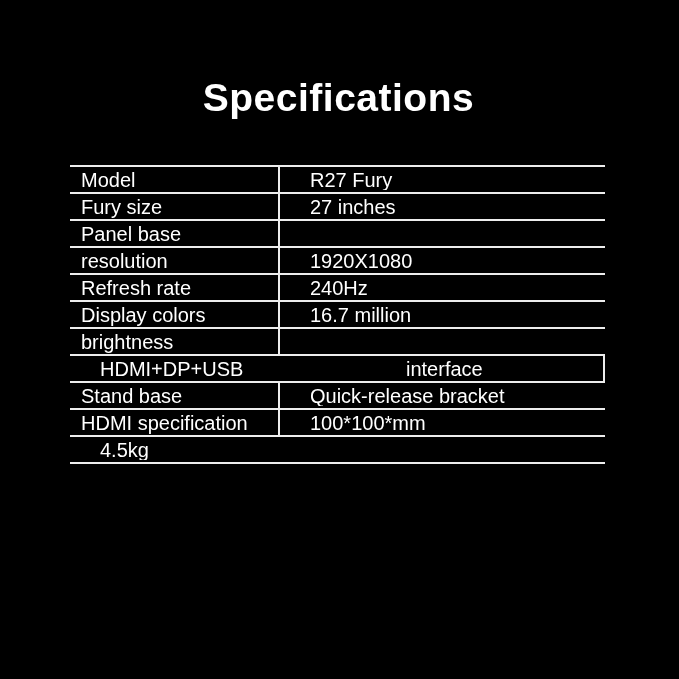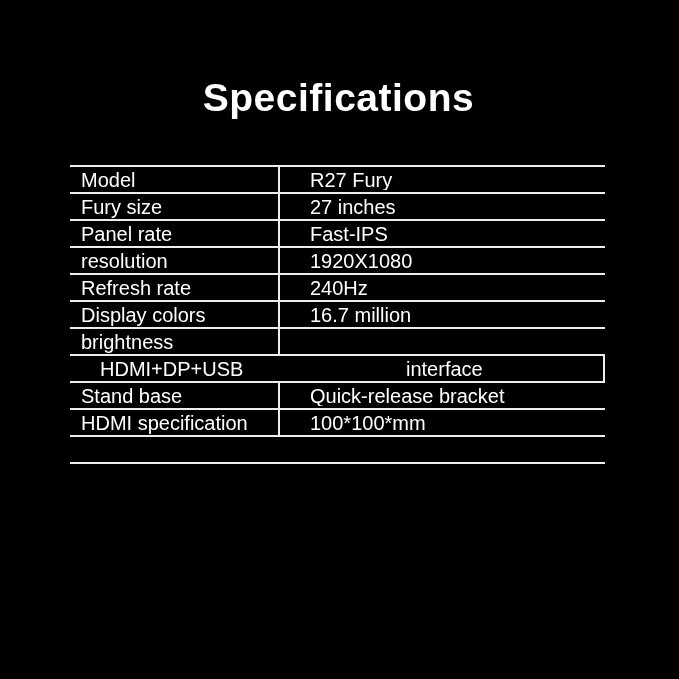--- a/index.html
+++ b/index.html
@@ -77,22 +77,21 @@
     <div class="cell label">Model</div>
     <div class="cell value">R27 Fury</div>
   </div>
 
   <div class="row">
     <div class="cell label">Fury size</div>
     <div class="cell value">27 inches</div>
   </div>
 
   <div class="row">
-    <div class="cell label">Panel rate</div>
-    <div class="cell value">Fast-IPS</div>
+    <div class="cell label">Panel base</div>
   </div>
 
   <div class="row">
     <div class="cell label">resolution</div>
     <div class="cell value">1920X1080</div>
   </div>
 
   <div class="row">
     <div class="cell label">Refresh rate</div>
     <div class="cell value">240Hz</div>
@@ -117,16 +116,17 @@
     <div class="cell label">Stand base</div>
     <div class="cell value">Quick-release bracket</div>
   </div>
 
   <div class="row">
     <div class="cell label">HDMI specification</div>
     <div class="cell value">100*100*mm</div>
   </div>
 
   <div class="row">
+    <div class="cell value">4.5kg</div>
   </div>
 </div>
 
 </div>
 
 </body></html>

